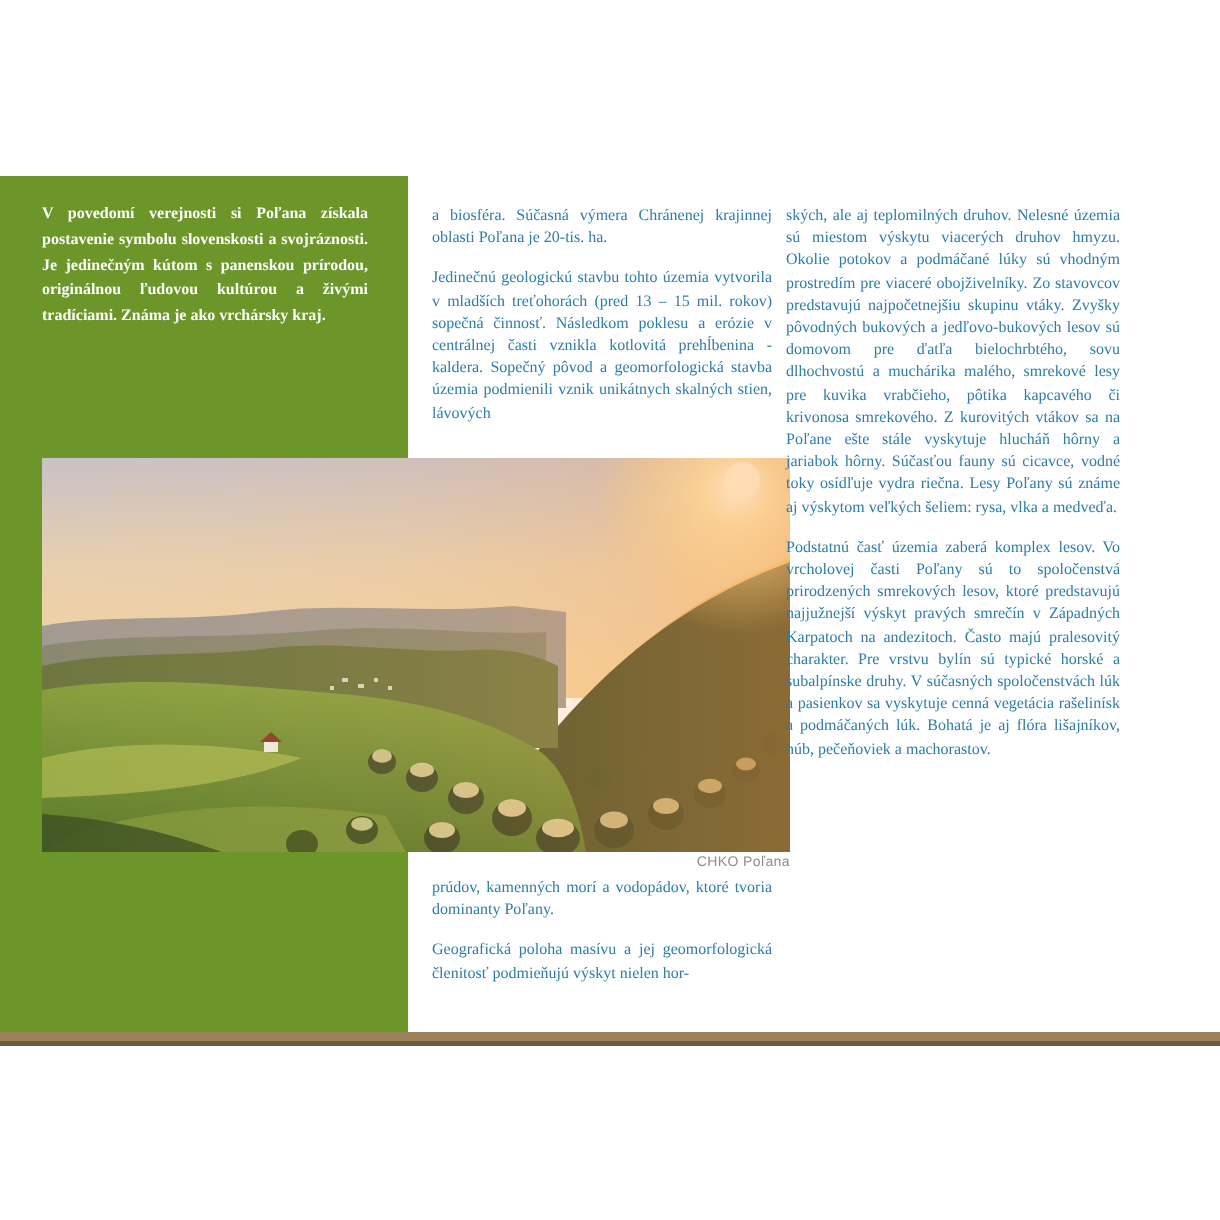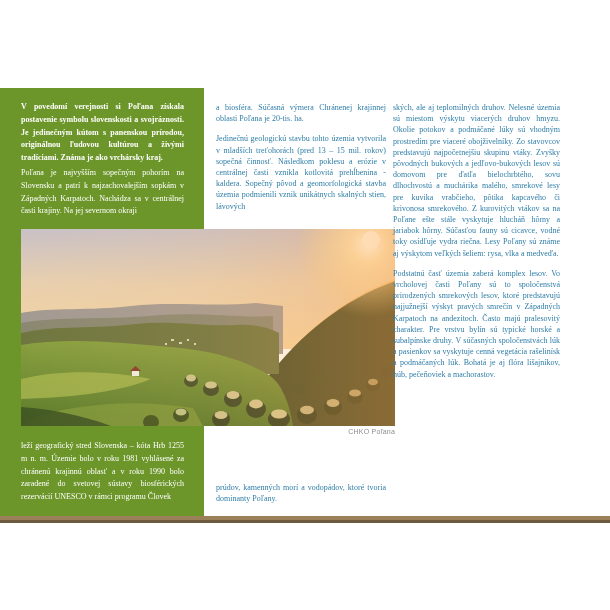--- a/index.html
+++ b/index.html
@@ -5,21 +5,21 @@
   html,body { margin:0; padding:0; background:#ffffff; }
   body { width:610px; height:610px; font-family:"Liberation Serif", serif; }
   .page { position:relative; width:610px; height:610px; background:#ffffff; overflow:hidden; }
 
   .sidebar-bg { position:absolute; left:0; top:88px; width:204px; height:428px; }
 
   .side-text { position:absolute; left:21px; width:163px; color:#ffffff;
                font-size:8px; line-height:12.8px; text-align:justify; }
   .side-text p { margin:0; }
   .side-top { top:101px; }
-  .side-top .lead { font-weight:bold; margin-bottom:2px; }
+  .side-top .lead { font-weight:bold; margin-bottom:14px; }
   .side-bottom { top:440px; }
 
   .photo-frame { position:absolute; left:21px; top:229px; width:374px; height:197px; overflow:hidden; }
   .photo-frame svg { display:block; }
 
   .caption { position:absolute; left:215px; top:428px; width:180px; text-align:right;
              font-size:7px; letter-spacing:0.2px; color:#8c8c8c;
              font-family:"Liberation Sans", sans-serif; }
 
   .col { position:absolute; font-size:8px; line-height:11.2px; text-align:justify; }
@@ -33,21 +33,20 @@
 </style>
 </head>
 <body>
 
 <div class="page">
 
   <div class="sidebar-bg" id="sidebarBg" style="background: rgb(108, 150, 41);"></div>
 
   <div class="side-text side-top" style="color: rgb(255, 255, 255);">
     <p class="lead">V povedomí verejnosti si Poľana získala postavenie symbolu slovenskosti a svojráznosti. Je jedinečným kútom s panenskou prírodou, originálnou ľudovou kultúrou a živými tradíciami. Známa je ako vrchársky kraj.</p>
-    <p>Poľana je najvyšším sopečným pohorím na Slovensku a patrí k najzachovalejším sopkám v Západných Karpatoch. Nachádza sa v centrálnej časti krajiny. Na jej severnom okraji</p>
   </div>
 
   <figure class="photo-frame" style="margin:0;">
     <svg viewBox="0 0 374 197" width="374" height="197" preserveAspectRatio="none" aria-hidden="true">
       <defs>
         <linearGradient id="sky" x1="0" y1="0" x2="0" y2="1">
           <stop offset="0" stop-color="#c9c1c6"></stop>
           <stop offset="0.45" stop-color="#e8cfae"></stop>
           <stop offset="1" stop-color="#f6d49e"></stop>
         </linearGradient>
@@ -116,31 +115,29 @@
         <polygon points="109,142 114.5,137 120,142" fill="#8a3c2a"></polygon>
       </g>
       <circle cx="348" cy="16" r="72" fill="url(#sun)"></circle>
       <circle cx="350" cy="11" r="9" fill="#fff8e2"></circle>
       <rect width="374" height="197" fill="url(#warm)"></rect>
     </svg>
   </figure>
 
   <figcaption class="caption" style="color: rgb(140, 140, 140);">CHKO Poľana</figcaption>
 
-  <div class="side-text side-bottom" style="color: rgb(255, 255, 255);">
-    <p>leží geografický stred Slovenska – kóta Hrb 1255 m n. m. Územie bolo v roku 1981 vyhlásené za chránenú krajinnú oblasť a v roku 1990 bolo zaradené do svetovej sústavy biosférických rezervácií UNESCO v rámci programu Človek</p>
-  </div>
 
   <div class="col col-mid-top" id="colMidTop" style="color: rgb(46, 125, 167);">
     <p>a biosféra. Súčasná výmera Chránenej krajinnej oblasti Poľana je 20-tis. ha.</p>
     <p>Jedinečnú geologickú stavbu tohto územia vytvorila v mladších treťohorách (pred 13 – 15 mil. rokov) sopečná činnosť. Následkom poklesu a erózie v centrálnej časti vznikla kotlovitá prehĺbenina - kaldera. Sopečný pôvod a geomorfologická stavba územia podmienili vznik unikátnych skalných stien, lávových</p>
   </div>
 
-  <div class="col col-mid-bottom" style="color: rgb(46, 125, 167); margin-top: 44px;">
+  <div class="col col-mid-bottom" style="color: rgb(46, 125, 167);">
     <p>prúdov, kamenných morí a vodopádov, ktoré tvoria dominanty Poľany.</p>
+    <p>Geografická poloha masívu a jej geomorfologická členitosť podmieňujú výskyt nielen hor-</p>
   </div>
 
   <div class="col col-right" style="color: rgb(46, 125, 167);">
     <p>ských, ale aj teplomilných druhov. Nelesné územia sú miestom výskytu viacerých druhov hmyzu. Okolie potokov a podmáčané lúky sú vhodným prostredím pre viaceré obojživelníky. Zo stavovcov predstavujú najpočetnejšiu skupinu vtáky. Zvyšky pôvodných bukových a jedľovo-bukových lesov sú domovom pre ďatľa bielochrbtého, sovu dlhochvostú a muchárika malého, smrekové lesy pre kuvika vrabčieho, pôtika kapcavého či krivonosa smrekového. Z kurovitých vtákov sa na Poľane ešte stále vyskytuje hlucháň hôrny a jariabok hôrny. Súčasťou fauny sú cicavce, vodné toky osídľuje vydra riečna. Lesy Poľany sú známe aj výskytom veľkých šeliem: rysa, vlka a medveďa.</p>
     <p>Podstatnú časť územia zaberá komplex lesov. Vo vrcholovej časti Poľany sú to spoločenstvá prirodzených smrekových lesov, ktoré predstavujú najjužnejší výskyt pravých smrečín v Západných Karpatoch na andezitoch. Často majú pralesovitý charakter. Pre vrstvu bylín sú typické horské a subalpínske druhy. V súčasných spoločenstvách lúk a pasienkov sa vyskytuje cenná vegetácia rašelinísk a podmáčaných lúk. Bohatá je aj flóra lišajníkov, húb, pečeňoviek a machorastov.</p>
   </div>
 
   <div class="rule" id="bottomRule" style="background: linear-gradient(rgb(154, 129, 89) 0%, rgb(154, 129, 89) 62%, rgb(109, 91, 64) 62%, rgb(109, 91, 64) 100%);"></div>
 
 </div>

